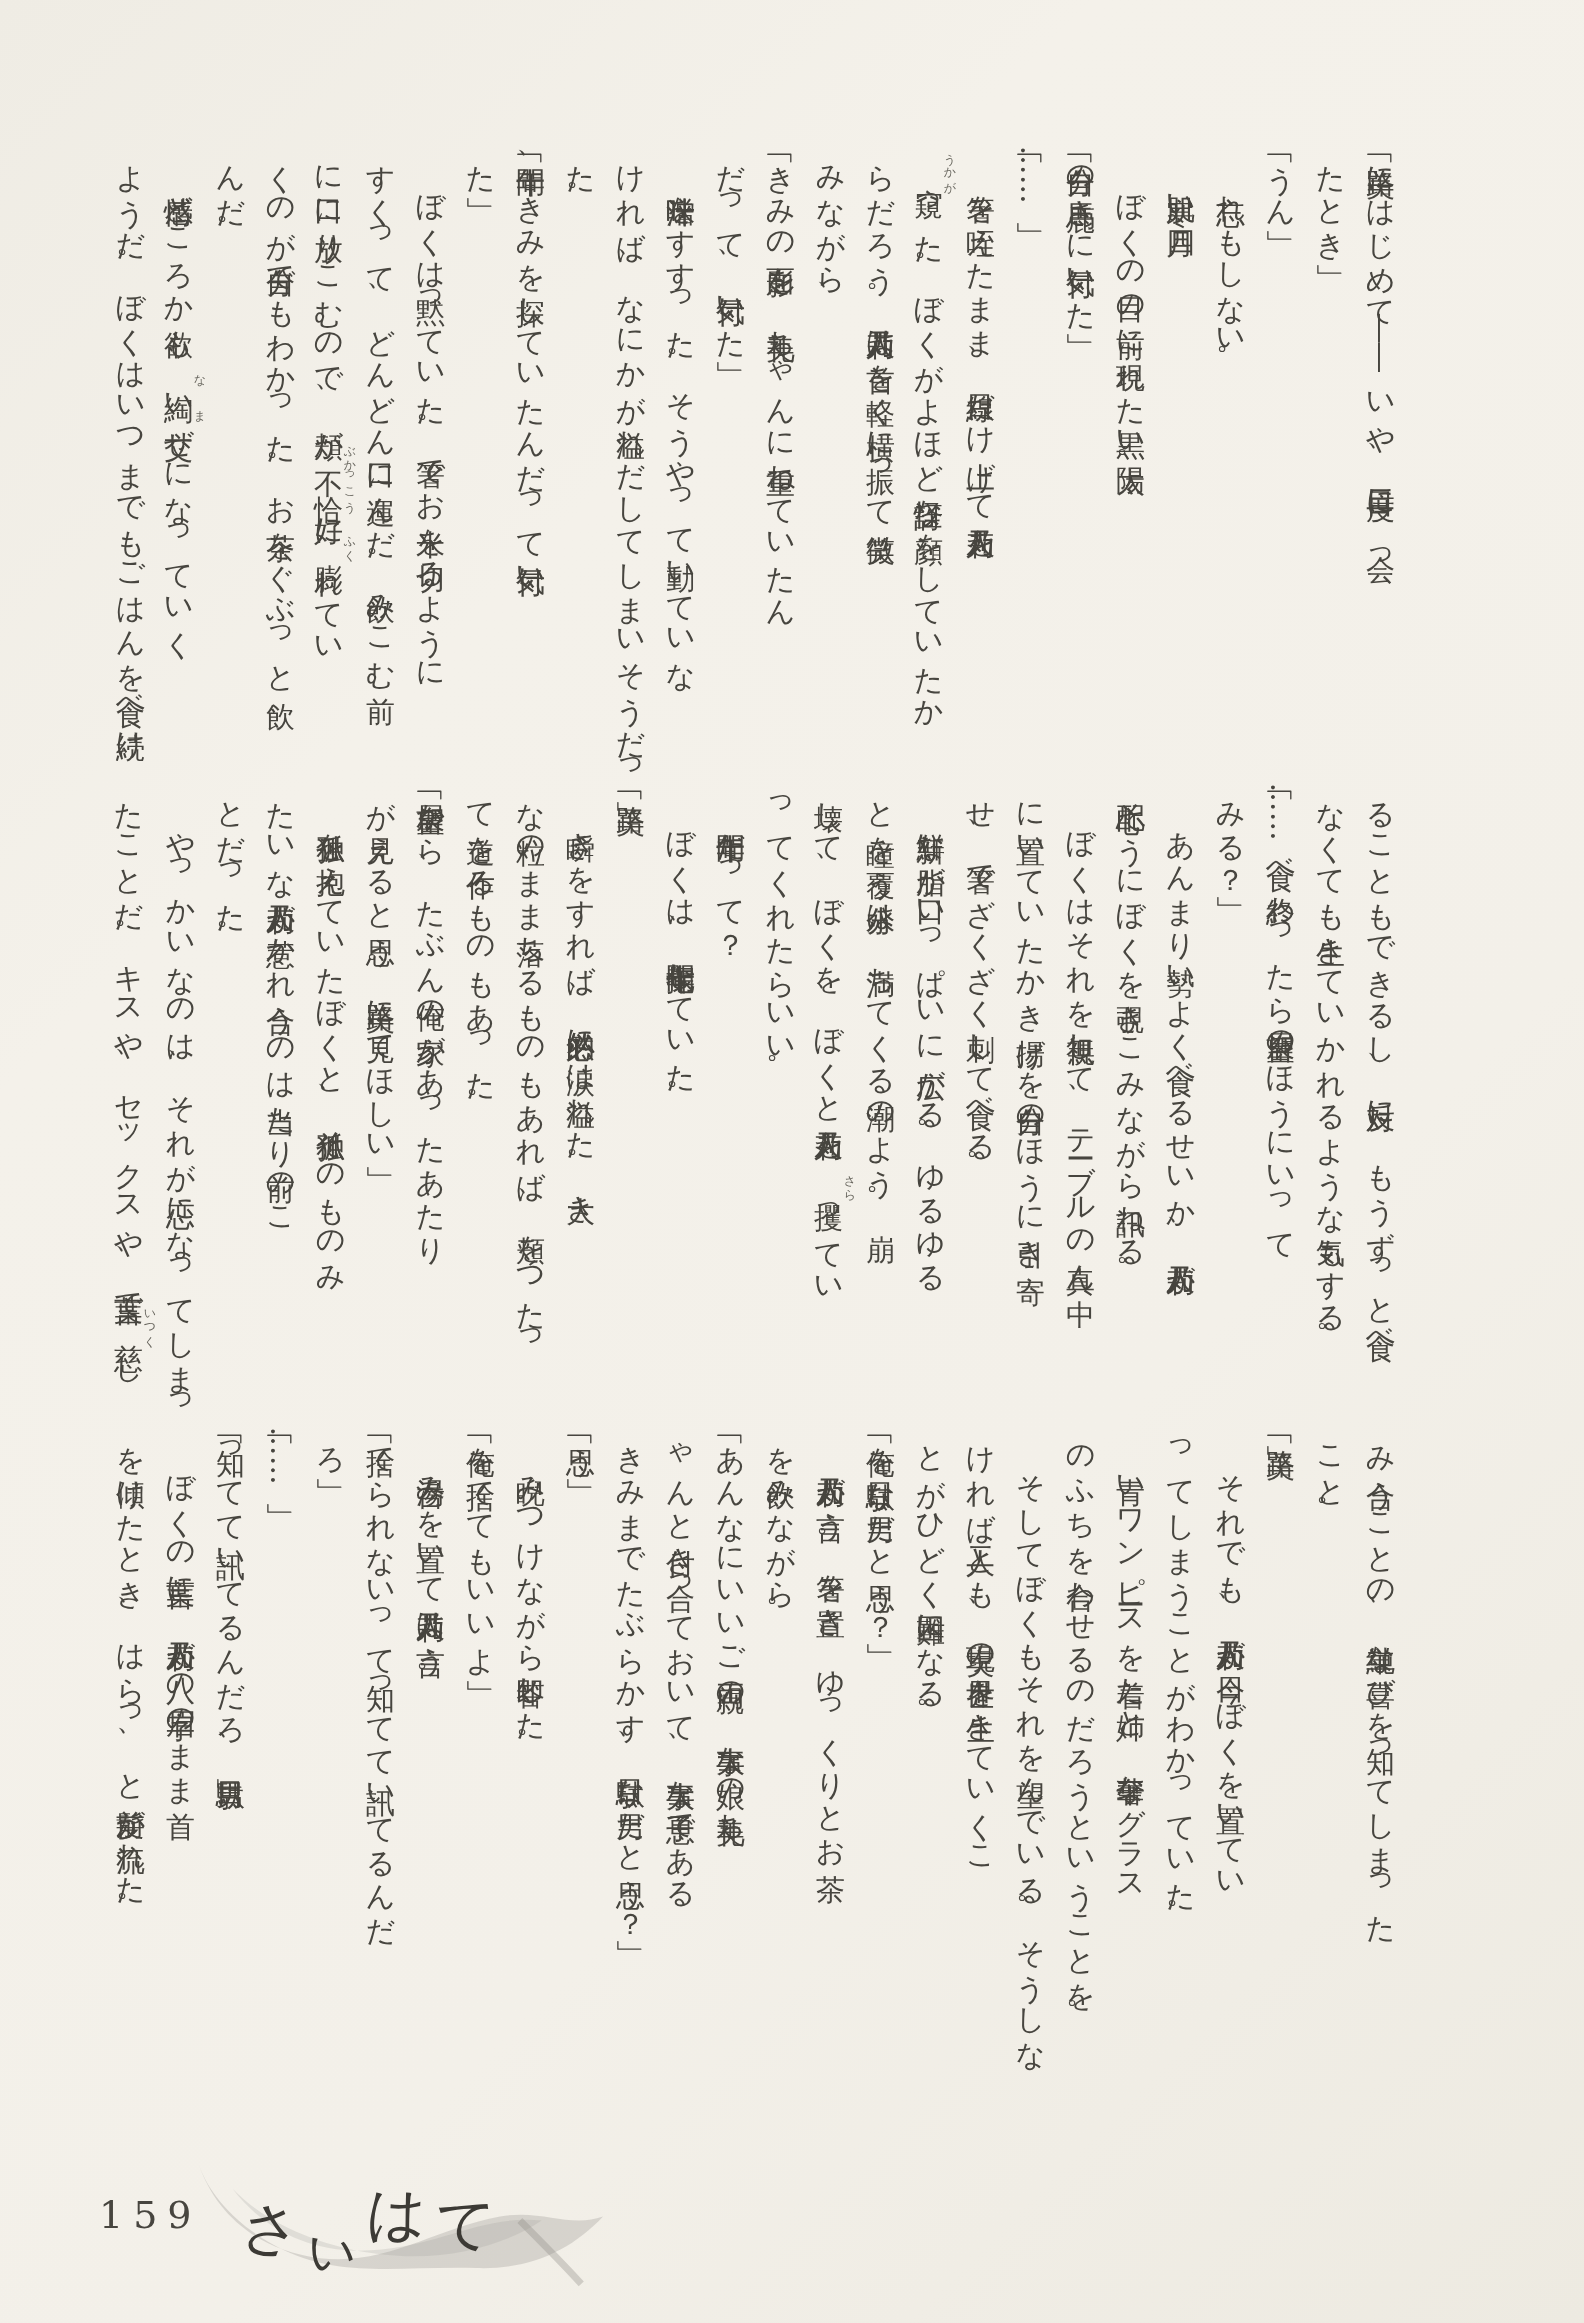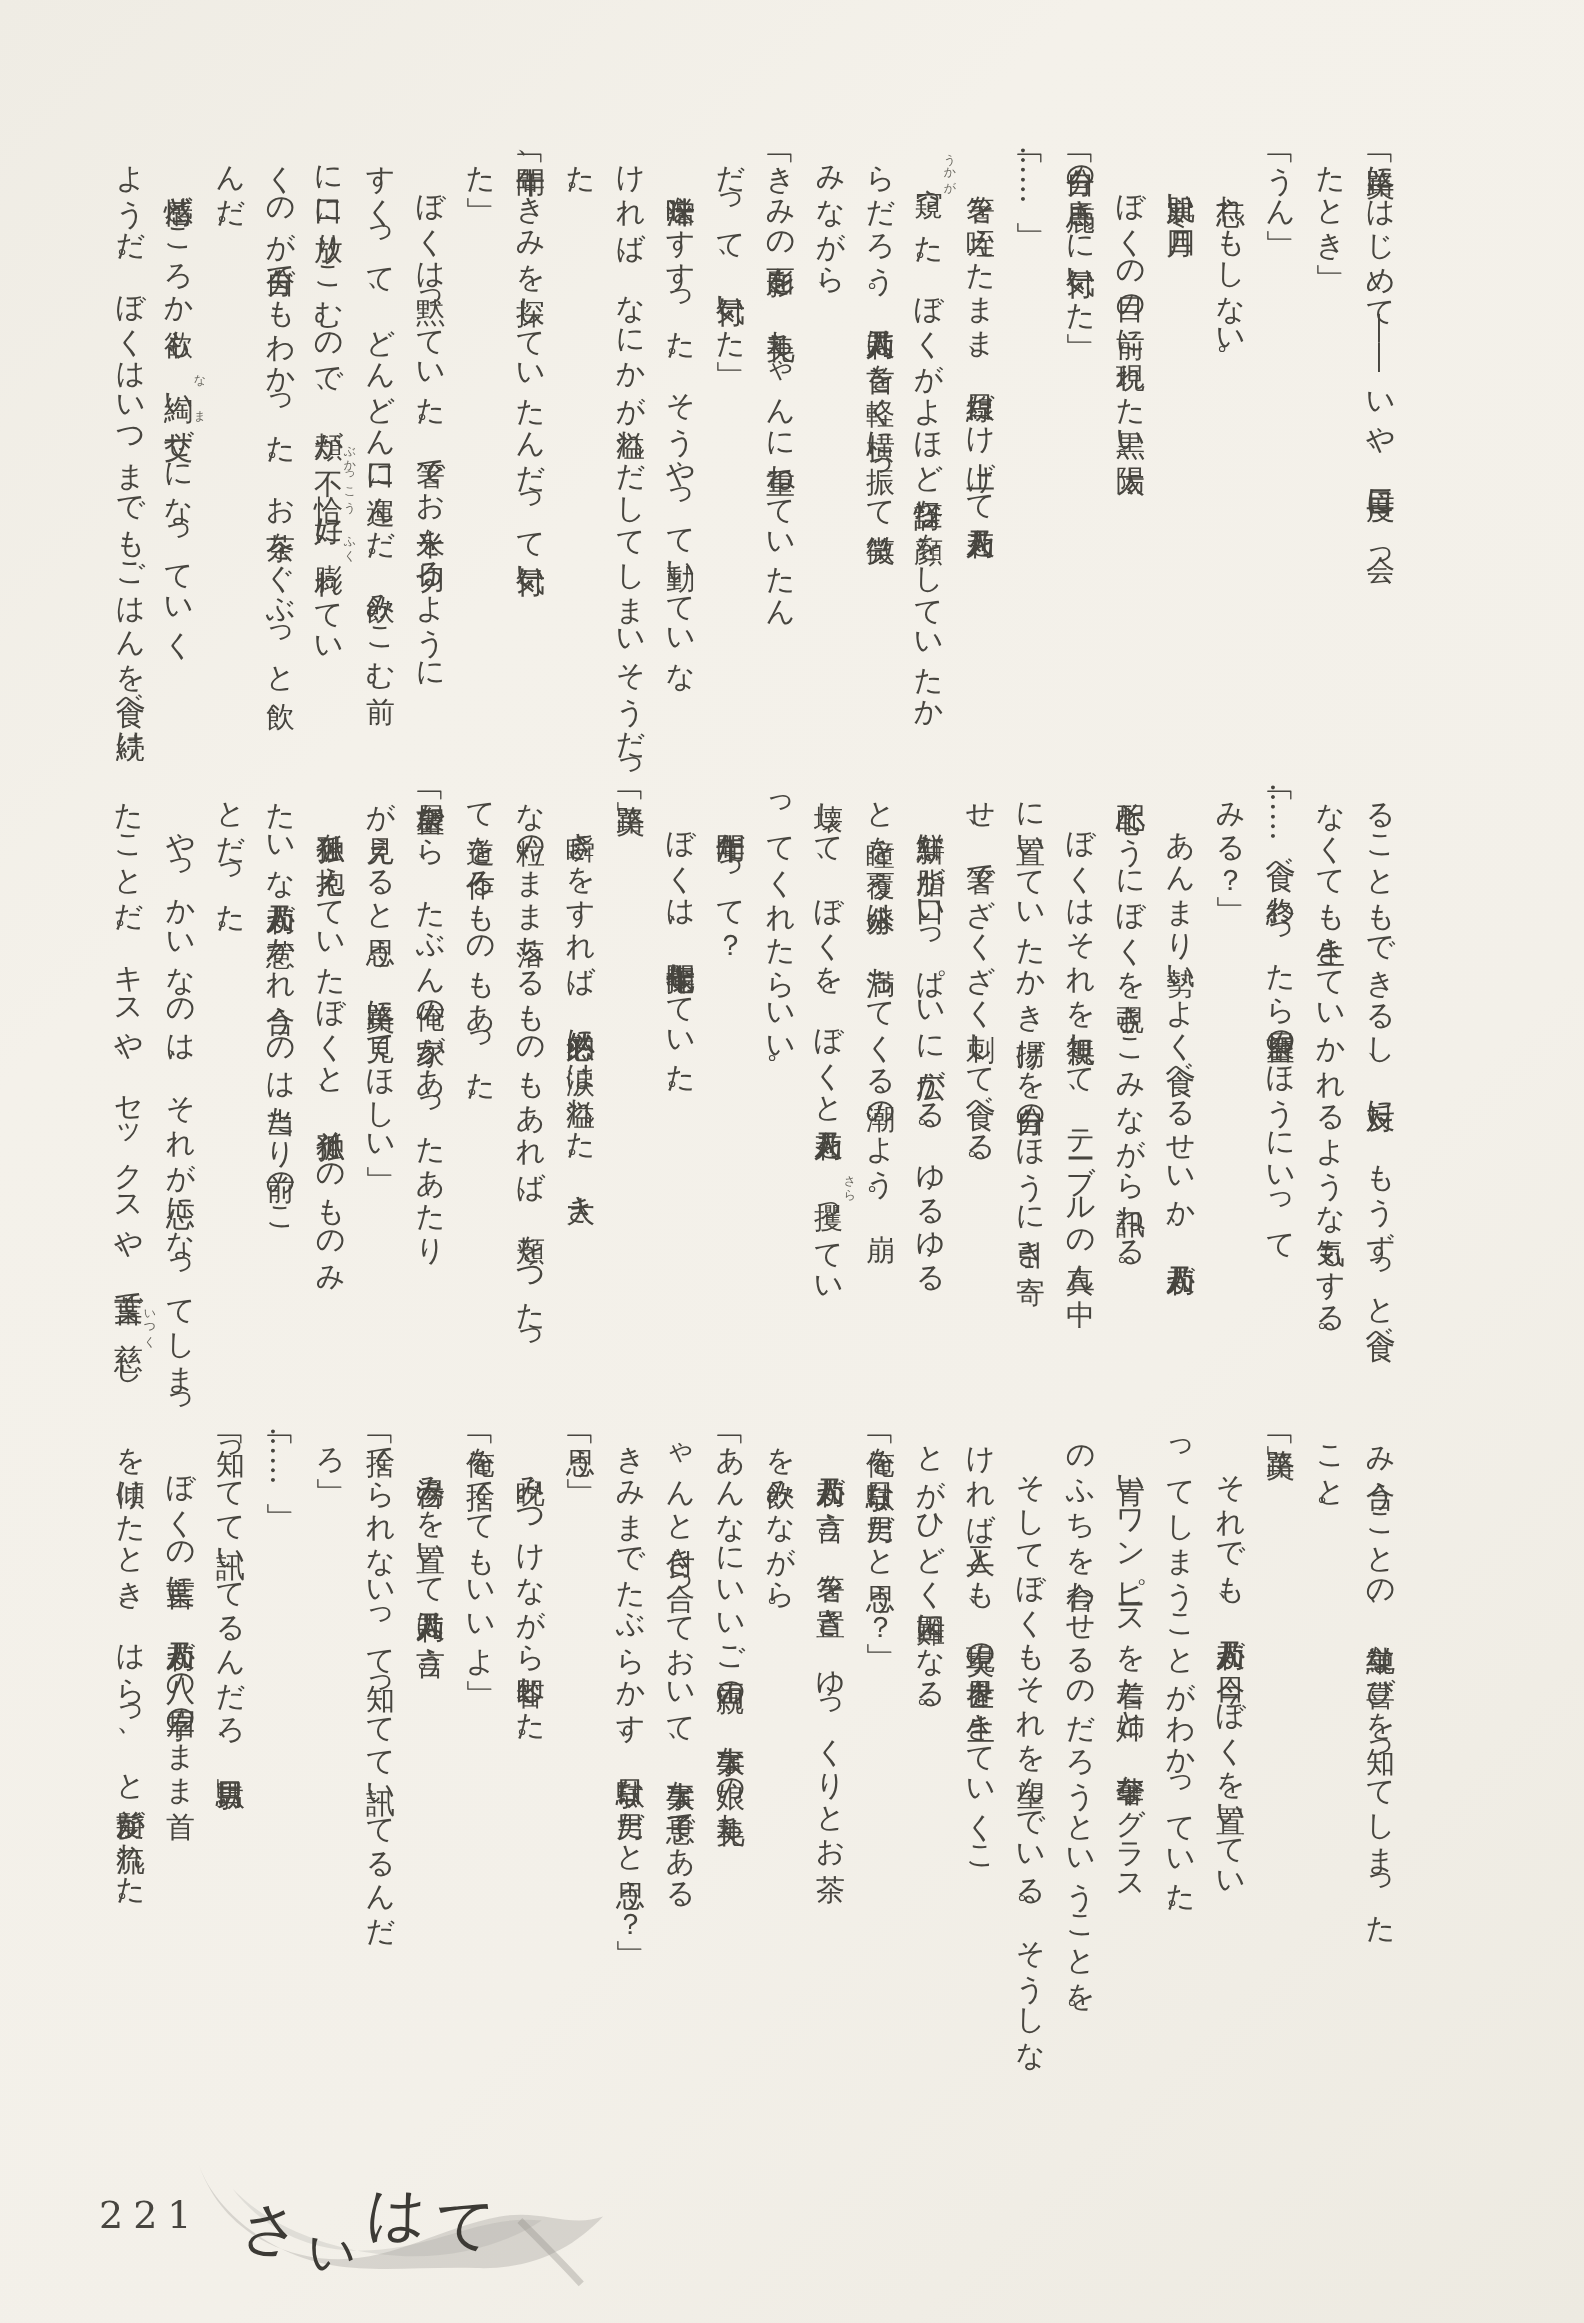--- a/index.html
+++ b/index.html
@@ -166,21 +166,21 @@
       <div class="col">　湯呑みを置いて乃莉人は言う。</div>
       <div class="col">「捨てられないって知ってて訊いてるんだ</div>
       <div class="col">ろ」</div>
       <div class="col">「……」</div>
       <div class="col">「知ってて訊いてるんだろ、駄目男」</div>
       <div class="col">　ぼくの言葉に、乃莉人が八の字眉のまま首</div>
       <div class="col">を傾けたとき、はらっ、と前髪が流れた。</div>
     </section>
 
   <footer class="footer">
-    <div class="page-number">221</div>
+    <div class="page-number">159</div>
 
     <div class="chapter">
       <svg class="brush-svg" width="416" height="129" viewBox="0 0 420 130">
         <path d="M6,6 C22,52 62,92 128,100 C196,108 244,70 310,58 C352,50 380,70 414,58
                  C382,92 340,112 286,110 C210,108 150,120 92,92 C50,72 18,40 6,6 Z" fill="#8f8d88" opacity="0.28"></path>
         <path d="M40,30 C70,70 120,96 180,92 C250,88 290,56 352,62 C320,84 268,100 214,98
                  C150,96 80,72 40,30 Z" fill="#9b9994" opacity="0.22"></path>
         <path d="M330,62 C352,84 372,104 392,126" stroke="#8f8d88" stroke-width="7" fill="none" opacity="0.35"></path>
       </svg>
       <div class="chapter-title"><span class="ch0">さ</span><span class="ch1">い</span><span class="ch2">は</span><span class="ch3">て</span></div>

